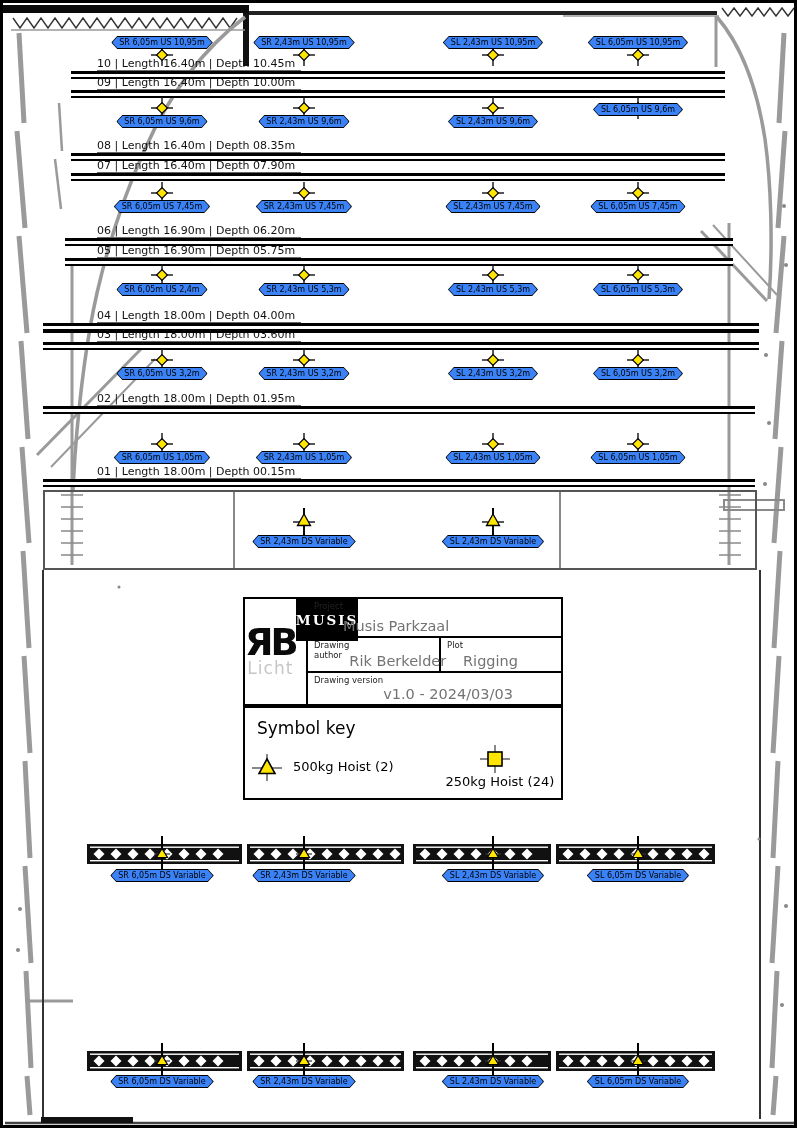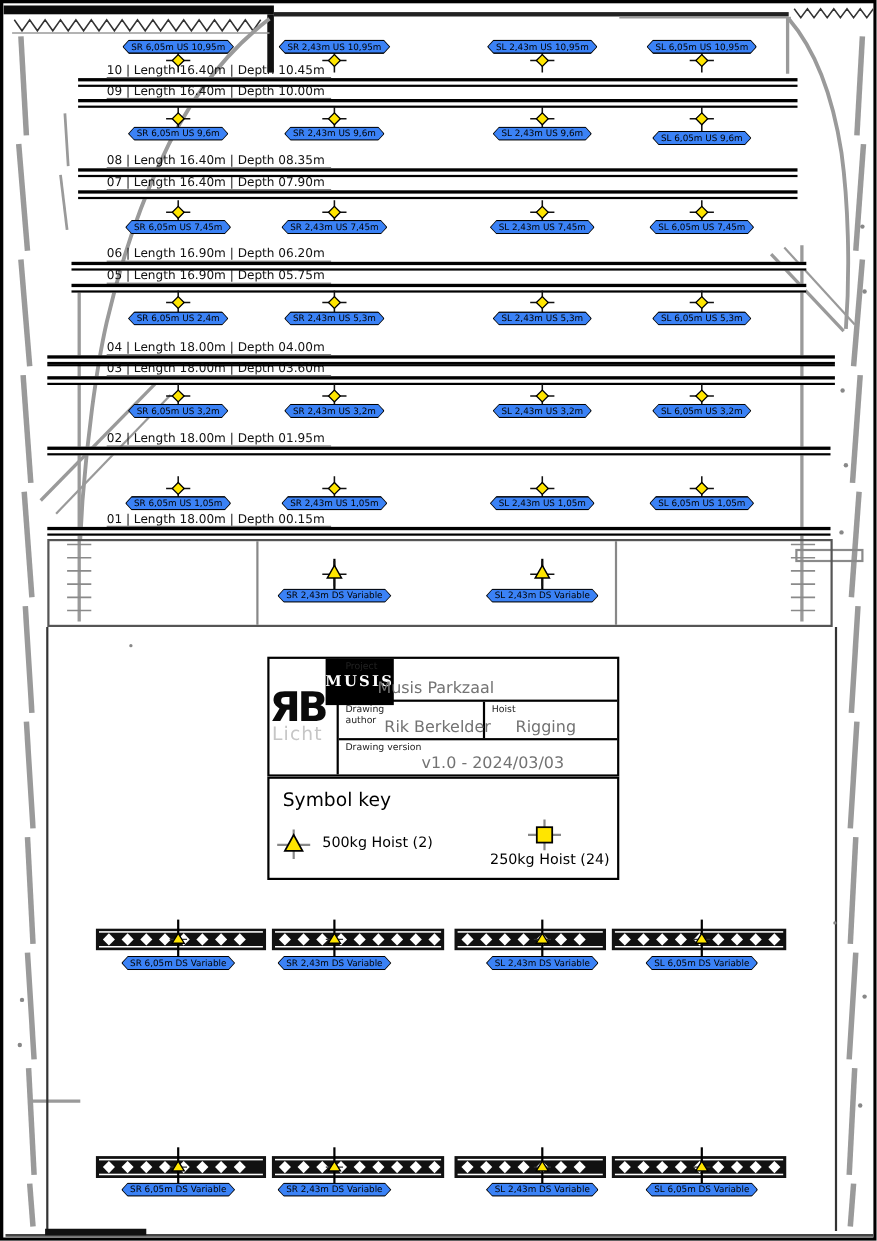--- a/index.html
+++ b/index.html
@@ -220,21 +220,21 @@
   <rect x="9.2" y="9.2" width="7.6" height="7.6" fill="#FFE500" stroke="#000" stroke-width="1.2" transform="rotate(45 13 13)"></rect>
         </svg></div>
       <div class="chip" style="left: 490px; top: 112px;">
         <span>SL 2,43m US 9,6m</span>
       </div>
       <div class="hoist" style="left: 622px; top: 92px; width: 26px; height: 26px;"><svg width="26" height="26" viewBox="0 0 26 26">
   <line x1="2" y1="13" x2="24" y2="13" stroke="#111" stroke-width="1.4"></line>
   <line x1="13" y1="2" x2="13" y2="24" stroke="#111" stroke-width="1.4"></line>
   <rect x="9.2" y="9.2" width="7.6" height="7.6" fill="#FFE500" stroke="#000" stroke-width="1.2" transform="rotate(45 13 13)"></rect>
         </svg></div>
-      <div class="chip" style="left: 635px; top: 116px;">
+      <div class="chip" style="left: 635px; top: 100px;">
         <span>SL 6,05m US 9,6m</span>
       </div>
       <div class="hoist" style="left: 146px; top: 177px; width: 26px; height: 26px;"><svg width="26" height="26" viewBox="0 0 26 26">
   <line x1="2" y1="13" x2="24" y2="13" stroke="#111" stroke-width="1.4"></line>
   <line x1="13" y1="2" x2="13" y2="24" stroke="#111" stroke-width="1.4"></line>
   <rect x="9.2" y="9.2" width="7.6" height="7.6" fill="#FFE500" stroke="#000" stroke-width="1.2" transform="rotate(45 13 13)"></rect>
         </svg></div>
       <div class="chip" style="left: 159px; top: 197px;">
         <span>SR 6,05m US 7,45m</span>
       </div>
@@ -565,21 +565,21 @@
           <span class="tb-label">Project</span>
           <span class="tb-value">Musis Parkzaal</span>
         </div>
       </div>
       <div class="tb-row tb-r2">
         <div class="tb-cell tb-author">
           <span class="tb-label">Drawing author</span>
           <span class="tb-value">Rik Berkelder</span>
         </div>
         <div class="tb-cell tb-plot">
-          <span class="tb-label">Hoist</span>
+          <span class="tb-label">Plot</span>
           <span class="tb-value">Rigging</span>
         </div>
       </div>
       <div class="tb-row tb-r3">
         <div class="tb-cell">
           <span class="tb-label">Drawing version</span>
           <span class="tb-value">v1.0 - 2024/03/03</span>
         </div>
       </div>
     </div>

